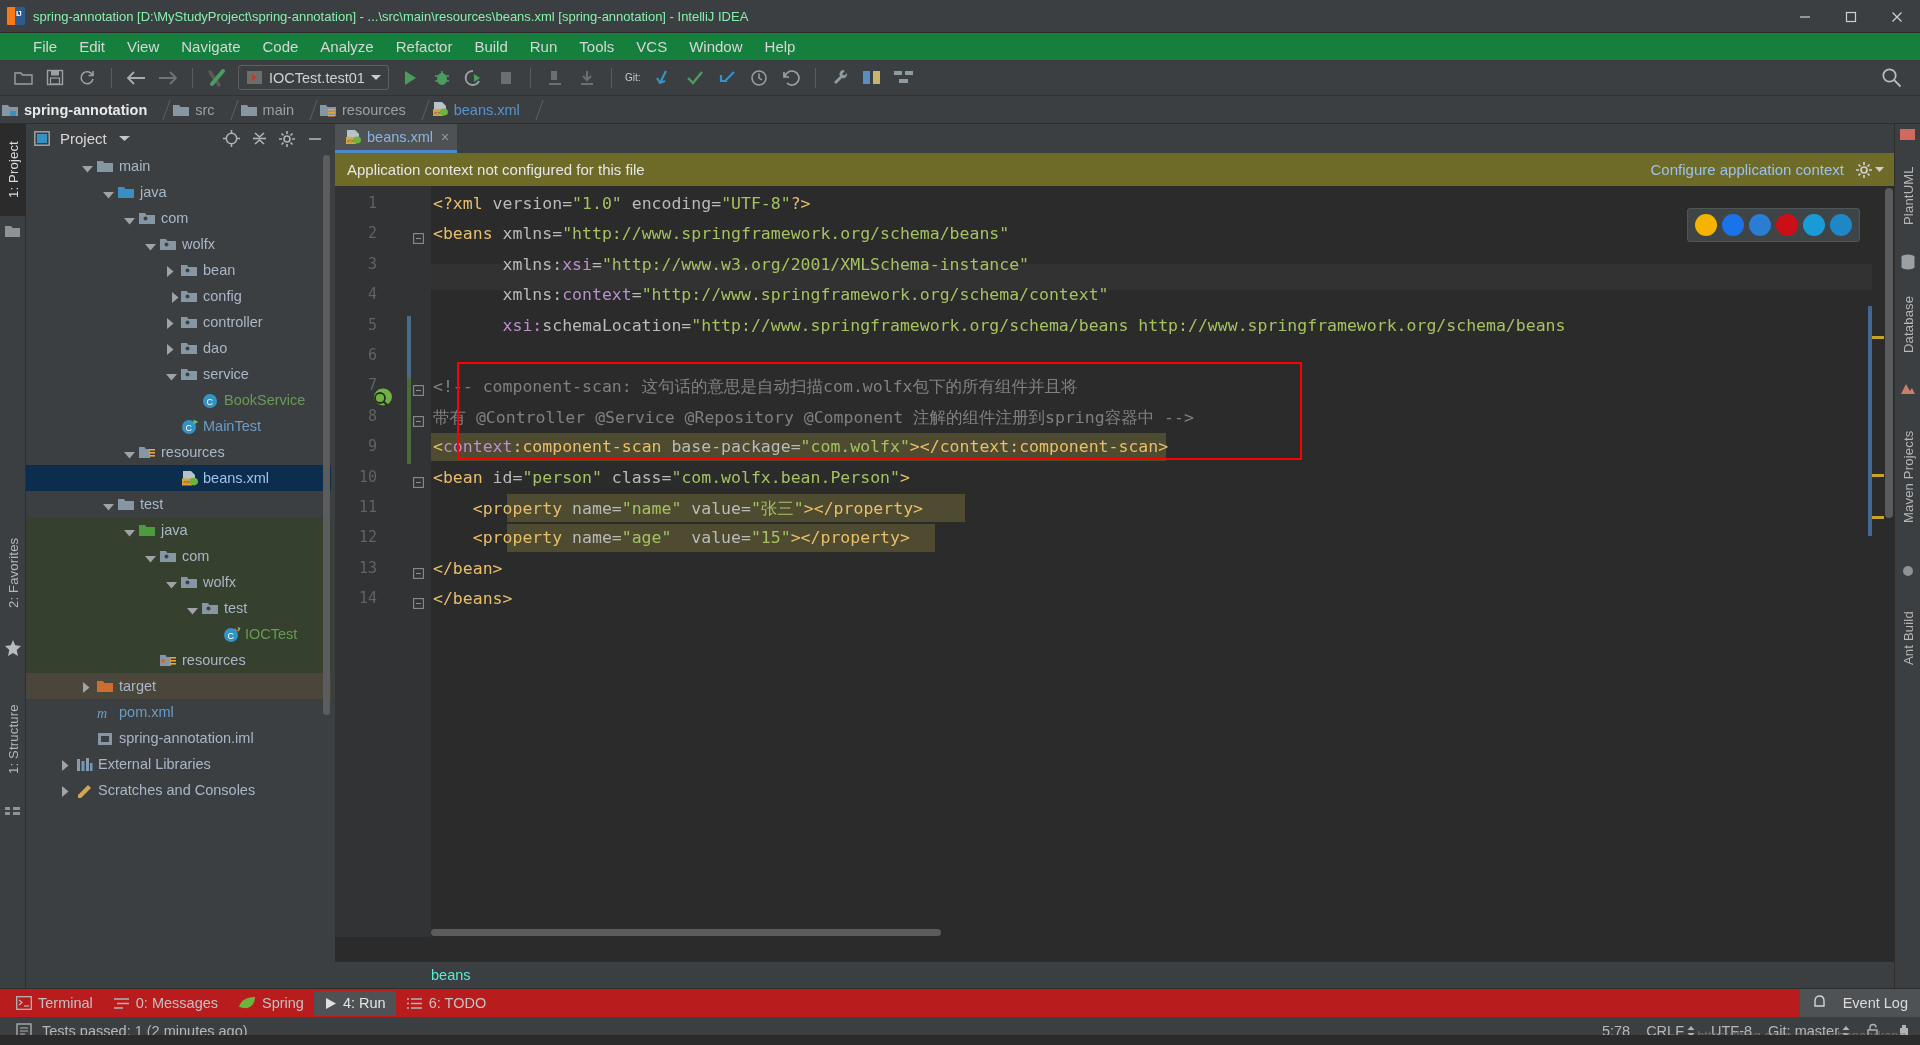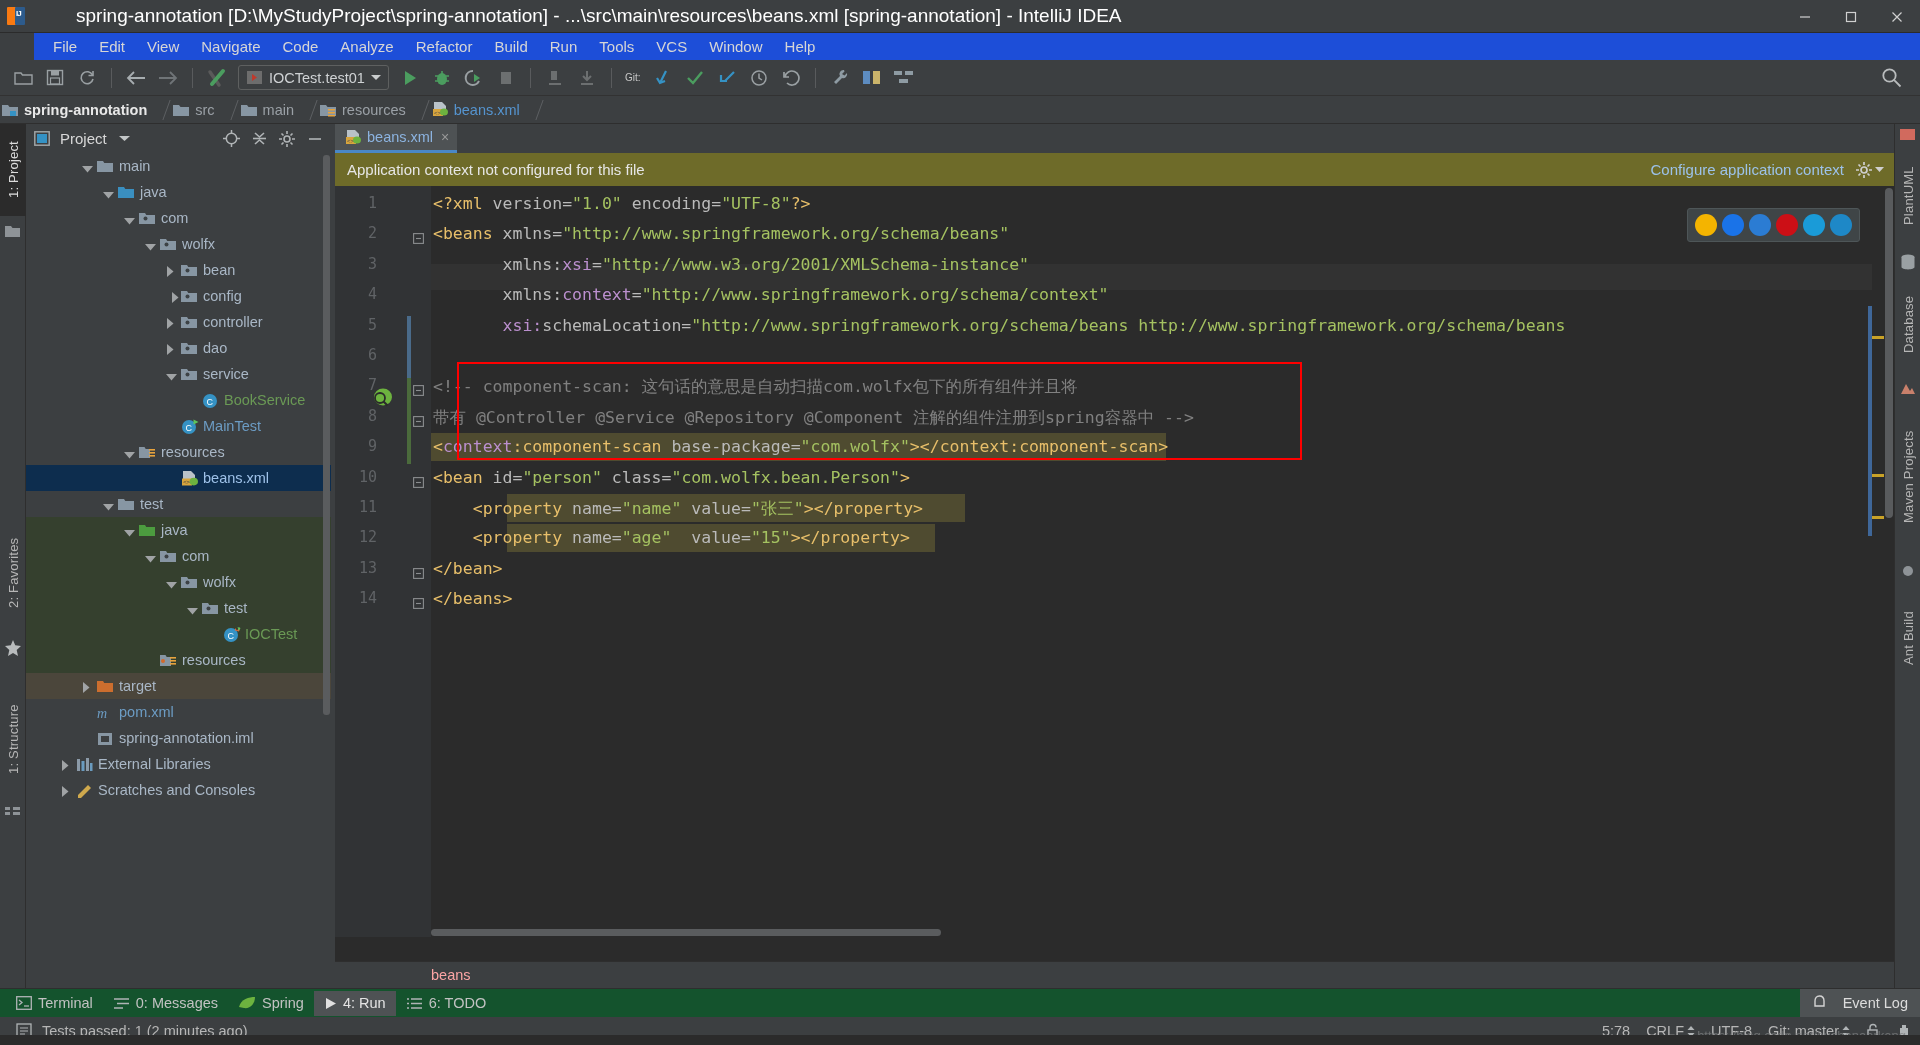--- a/index.html
+++ b/index.html
@@ -17,29 +17,29 @@
     height: 33px; background: #3c3f41; display: flex; align-items: center;
     border-bottom: 1px solid #2b2b2b; position: relative; text-align: center;
   }
   .app-logo {
     width: 18px; height: 18px; margin-left: 7px; margin-right: 8px;
     position: relative; flex: 0 0 auto;
   }
   .app-logo .sq1 { position:absolute; left:0; top:0; width:11px; height:18px; background:#f97a12; border-radius:1px;}
   .app-logo .sq2 { position:absolute; left:8px; top:0; width:10px; height:18px; background:#2d5b8c; border-radius:1px;}
   .app-logo .ij  { position:absolute; left:9px; top:2px; font-size:8px; color:#fff; font-weight:bold; letter-spacing:-1px;}
-  .title-text { color: #ffffff; font-size: 19px; white-space: nowrap; margin-left: 43px; }
+  .title-text { color: #86efac; font-size: 13px; white-space: nowrap; }
   .win-buttons { position: absolute; right: 0; top: 0; height: 33px; display: flex; }
   .win-btn { width: 46px; height: 33px; display:flex; align-items:center; justify-content:center; color:#cfcfcf; }
   .win-btn svg { display:block; }
 
   
   .menubar {
-    height: 27px; background: #1d4ed8; display: flex; align-items: center;
-    padding-left: 8px; gap: 0px; margin-left: 34px;
+    height: 27px; background: #15803d; display: flex; align-items: center;
+    padding-left: 22px; gap: 0px;
   }
   .menu-item {
     color: #d6d6d6; font-size: 15px; padding: 2px 11px; white-space: nowrap; cursor: default;
   }
 
   
   .toolbar {
     height: 36px; background: #3c3f41; display: flex; align-items: center;
     padding-left: 8px; gap: 2px; border-bottom: 1px solid #323232;
   }
@@ -150,37 +150,37 @@
 
   
   .rightmark { position:absolute; right:10px; top:0; bottom:0; width:12px; background:#2b2b2b; }
   .vscroll { position:absolute; right:0; top:0; bottom:0; width:10px; background:#2b2b2b;}
   .vthumb { position:absolute; right:1px; width:8px; background:#595b5d; border-radius:4px; }
   .hscroll { position:absolute; left:96px; bottom:0; right:22px; height:9px; }
   .hthumb { position:absolute; left:0; height:7px; background:#5a5c5e; border-radius:4px; top:1px;}
 
   .breadcrumb-bottom {
     height:27px; background:#3c3f41; display:flex; align-items:center; padding-left:96px;
-    color:#fca5a5; font-size:14.5px; border-top:1px solid #2e2e2e;margin-top:24px;
+    color:#5eead4; font-size:14.5px; border-top:1px solid #2e2e2e;margin-top:24px;
   }
 
   
   .browsers {
     position:absolute; right:34px; top:22px; height:34px; background:#3f4547;
     border:1px solid #4e5658; border-radius:3px; display:flex; align-items:center;
     gap:5px; padding:0 7px;
   }
   .brs { width:22px; height:22px; border-radius:50%; position:relative; }
 
   
   .rightstrip { width:26px; background:#3c3f41; position:relative; flex:0 0 26px; border-left:1px solid #2e2e2e;}
 
   
   .bottombar {
-    position:absolute; left:0; right:0; bottom:28px; height:29px; background:#14532d;
+    position:absolute; left:0; right:0; bottom:28px; height:29px; background:#b91c1c;
     display:flex; align-items:center; padding-left:6px; border-top:1px solid #2e2e2e;
   }
   .btab { display:flex; align-items:center; gap:6px; height:25px; padding:0 10px; color:#c2c2c2; font-size:14.5px; white-space:nowrap;}
   .btab.sel { background:#4e5254; color:#e4e4e4; }
   .bottombar .spacer { flex:1; }
   .eventlog { display:flex; align-items:center; gap:16px; padding:9px 12px; height:29px; background:#4e5254; color:#dcdcdc; font-size:14.5px;}
 
   
   .statusbar {
     position:absolute; left:0; right:0; bottom:0; height:28px; background:#3c3f41;

